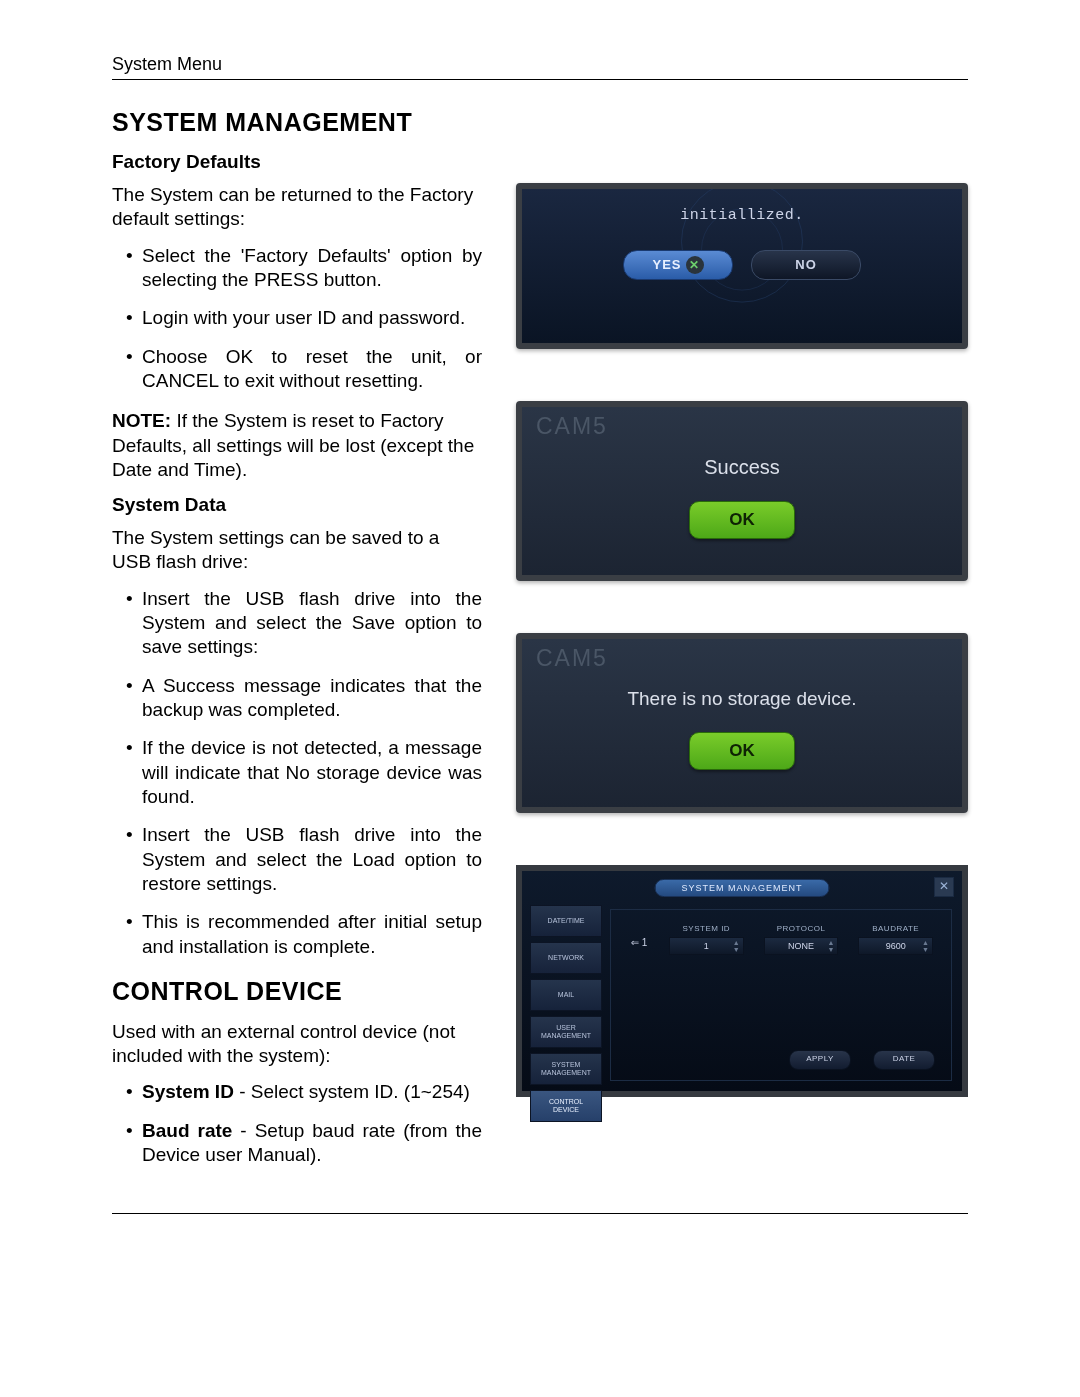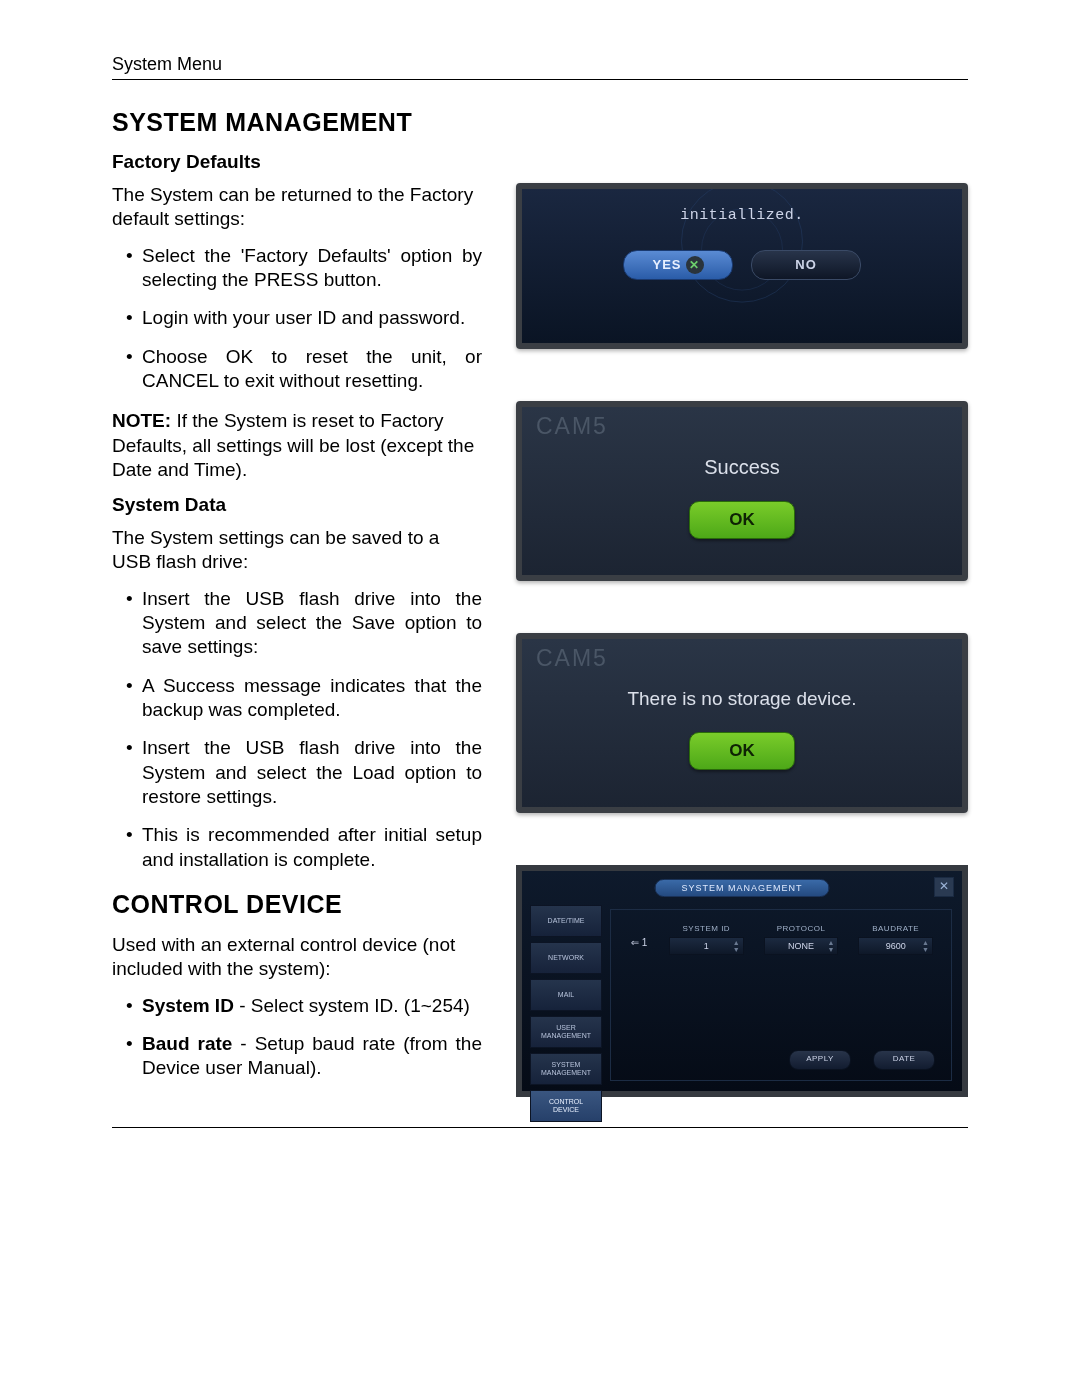--- a/index.html
+++ b/index.html
@@ -68,20 +68,21 @@
         <li>Login with your user ID and password.</li>
         <li>Choose OK to reset the unit, or CANCEL to exit without resetting.</li>
       </ul>
       <p><span class="strong">NOTE:</span><span> If the System is reset to Factory Defaults, all settings will be lost (except the Date and Time).</span></p>
 
       <h2>System Data</h2>
       <p>The System settings can be saved to a USB flash drive:</p>
       <ul>
         <li>Insert the USB flash drive into the System and select the Save option to save settings:</li>
         <li>A Success message indicates that the backup was completed.</li>
+        <li>If the device is not detected, a message will indicate that No storage device was found.</li>
         <li>Insert the USB flash drive into the System and select the Load option to restore settings.</li>
         <li>This is recommended after initial setup and installation is complete.</li>
       </ul>
 
       <h1 style="margin-top:18px">CONTROL DEVICE</h1>
       <p>Used with an external control device (not included with the system):</p>
       <ul>
         <li><span class="strong">System ID</span><span> - Select system ID. (1~254)</span></li>
         <li><span class="strong">Baud rate</span><span> - Setup baud rate (from the Device user Manual).</span></li>
       </ul>

